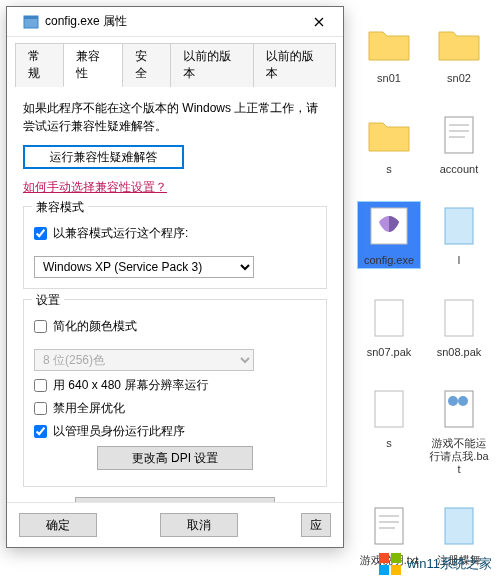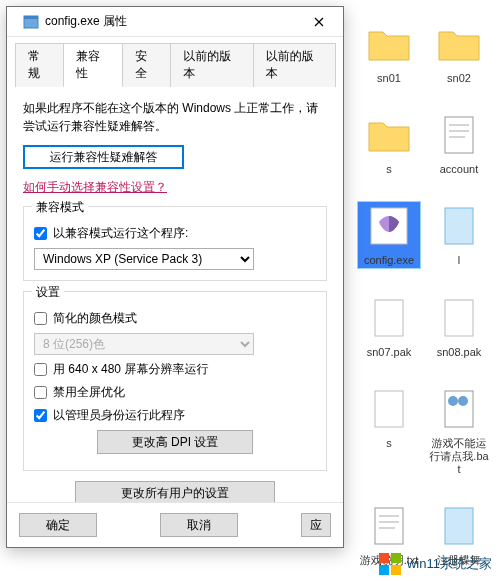--- a/index.html
+++ b/index.html
@@ -160,21 +160,21 @@
     .checkrow input[type=checkbox] {
       width: 13px; height: 13px;
       margin-right: 6px;
     }
     select {
       width: 220px;
       height: 22px;
       border: 1px solid #adadad;
       font-size: 12px;
       padding: 0 4px;
-      margin-top: 0;
+      margin-top: 8px;
       background: #fff;
     }
     select:disabled {
       background: #f0f0f0;
       color: #888;
     }
     .btn-center {
       margin: 6px auto 6px auto;
       width: 156px;
     }

